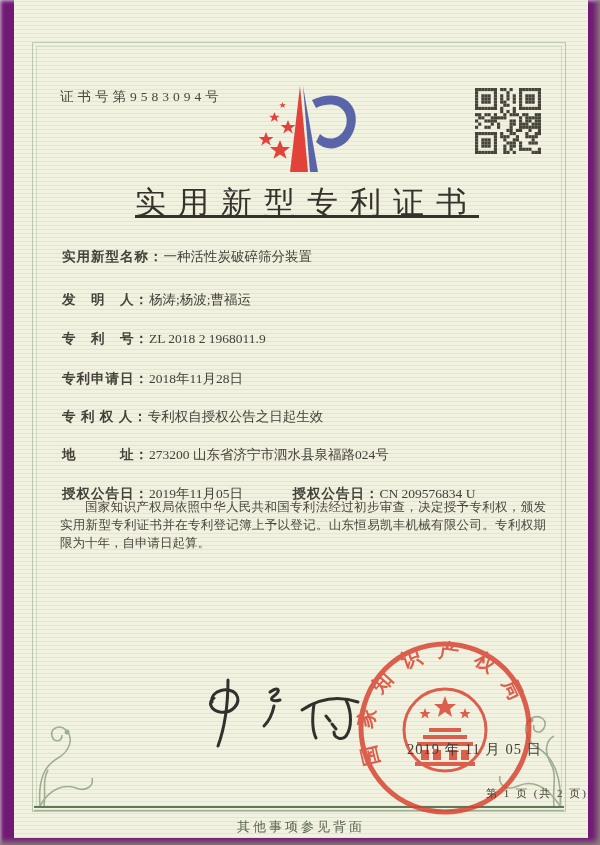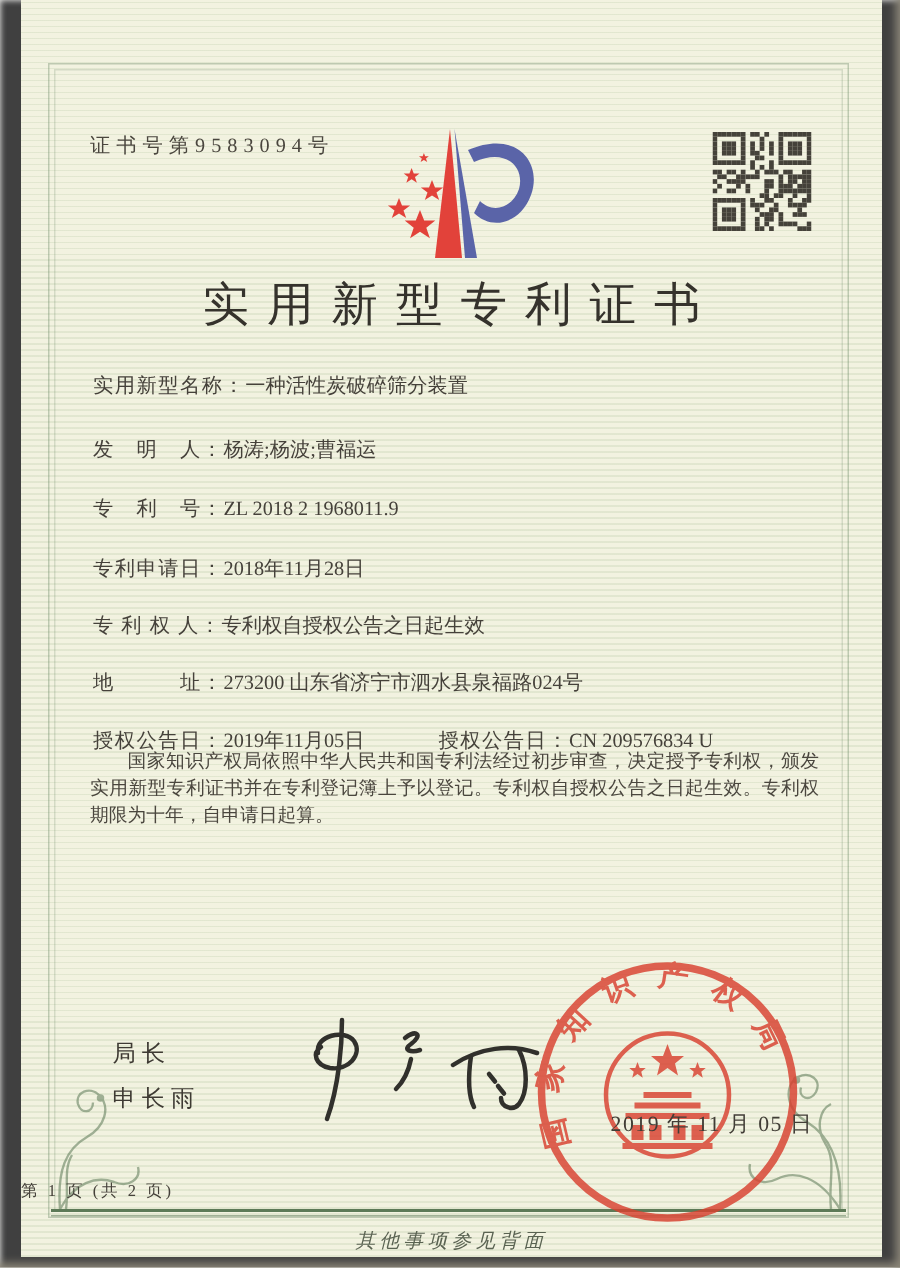--- a/index.html
+++ b/index.html
@@ -1,49 +1,49 @@
 <!DOCTYPE html>
 <html><head>
 <meta charset="utf-8">
 <style>
   html,body{margin:0;padding:0;}
   body{width:600px;height:845px;font-family:"Liberation Serif","DejaVu Serif",serif;}
-  .scan{position:relative;width:600px;height:845px;background:#404040;overflow:hidden;
+  .scan{position:relative;width:600px;height:845px;background:#701a75;overflow:hidden;
         box-shadow:inset -7px 0 6px -4px #8a8578, inset 0 -7px 6px -4px #8a8578, inset 2px 2px 4px -2px #fff;}
   .paper{position:absolute;left:14px;top:0px;width:574px;height:838px;background:#f2f2e0;
          background-image:repeating-linear-gradient(0deg, rgba(168,190,150,0.22) 0px, rgba(168,190,150,0.22) 1px, transparent 1px, transparent 4px);}
   .frame{position:absolute;left:18px;top:42px;width:532px;height:768px;border:1px solid rgba(95,125,88,0.35);pointer-events:none;}
   .frame-inner{position:absolute;left:3px;top:3px;right:3px;bottom:3px;border:1px solid rgba(95,125,88,0.2);}
   .bottom-rule{position:absolute;left:20px;top:806px;width:530px;border-top:2px solid #5d7a57;}
   .bottom-rule2{position:absolute;left:20px;top:810px;width:530px;border-top:1px solid rgba(93,122,87,0.55);}
 
   .cert-no{position:absolute;left:46px;top:88px;font-size:13.5px;letter-spacing:4px;color:#4a463e;}
   .qr{position:absolute;left:461px;top:88px;width:66px;height:66px;}
   .logo{position:absolute;left:218px;top:80px;width:150px;height:100px;}
   .title{position:absolute;left:0;top:182px;width:574px;text-align:center;font-size:31px;
-         letter-spacing:12px;color:#35322c;text-indent:12px;font-weight:500;}
+         letter-spacing:12px;color:#35322c;text-indent:12px;font-weight:500;text-decoration:underline;}
 
   .fields{position:absolute;left:48px;top:0;width:480px;color:#45413a;font-size:13.5px;}
   .frow{position:absolute;white-space:nowrap;}
-  .frow .lab{letter-spacing:1px;}
+  .frow .lab{letter-spacing:1px;font-weight:bold;}
   .gap{display:inline-block;width:46px;}
 
   .body-par{position:absolute;left:46px;width:486px;color:#4a463e;font-size:12.5px;line-height:18px;
             text-align:justify;text-indent:2em;}
 
   .officer{position:absolute;left:61px;top:688px;font-size:15.5px;color:#3e3a33;letter-spacing:4px;line-height:30px;}
   .signature{position:absolute;left:160px;top:662px;width:200px;height:100px;}
 
   .seal{position:absolute;left:341px;top:638px;width:180px;height:180px;}
   .seal-date{position:absolute;left:352px;top:740px;font-size:14.5px;color:#413d36;letter-spacing:1px;margin-left:41px;}
 
-  .page-footer{position:absolute;left:0;top:786px;width:574px;text-align:left;font-size:11px;
+  .page-footer{position:absolute;left:0;top:786px;width:574px;text-align:right;font-size:11px;
                color:#45413a;letter-spacing:2px;}
   .back-note{position:absolute;left:0;top:818px;width:574px;text-align:center;font-size:13px;
-             color:#5a6352;font-style:italic;letter-spacing:3px;}
+             color:#5a6352;letter-spacing:3px;}
   .flourish{position:absolute;pointer-events:none;opacity:0.55;}
 </style>
 </head>
 <body>
 
 <div class="scan">
   <div class="paper">
 
     <div class="frame">
       <div class="frame-inner"></div>
@@ -334,26 +334,22 @@
       </div>
       <div class="frow" style="top:446px">
         <span class="lab">地　　　址：</span><span>273200 山东省济宁市泗水县泉福路024号</span>
       </div>
       <div class="frow" style="top:485px">
         <span class="lab">授权公告日：</span><span>2019年11月05日</span><span class="gap"></span>
         <span class="lab">授权公告日：</span><span>CN 209576834 U</span>
       </div>
     </div>
 
-    <div class="body-par" style="top:498px">国家知识产权局依照中华人民共和国专利法经过初步审查，决定授予专利权，颁发实用新型专利证书并在专利登记簿上予以登记。专利权自授权公告之日起生效。专利权期限为十年，自申请日起算。</div>
-
-    <div class="officer">
-      <div>局长</div>
-      <div>申长雨</div>
-    </div>
+    <div class="body-par" style="top:498px">国家知识产权局依照中华人民共和国专利法经过初步审查，决定授予专利权，颁发实用新型专利证书并在专利登记簿上予以登记。山东恒易凯丰机械有限公司。专利权期限为十年，自申请日起算。</div>
+
 
     <svg class="signature" viewBox="0 0 200 100">
       <g fill="none" stroke="#31302c" stroke-width="3" stroke-linecap="round">
         <path d="M38,40 C36,28 56,24 62,32 C68,41 58,52 46,50 C36,48 34,40 40,36"></path>
         <path d="M54,18 C54,34 52,62 44,84"></path>
         <path d="M96,30 C104,24 108,28 100,34 C94,38 100,40 106,38"></path>
         <path d="M100,44 C98,54 94,60 90,64"></path>
         <path d="M128,48 C146,36 166,34 184,40"></path>
         <path d="M140,42 C138,56 138,68 142,76"></path>
         <path d="M172,38 C178,50 178,66 172,74 C168,79 160,76 160,70"></path>

